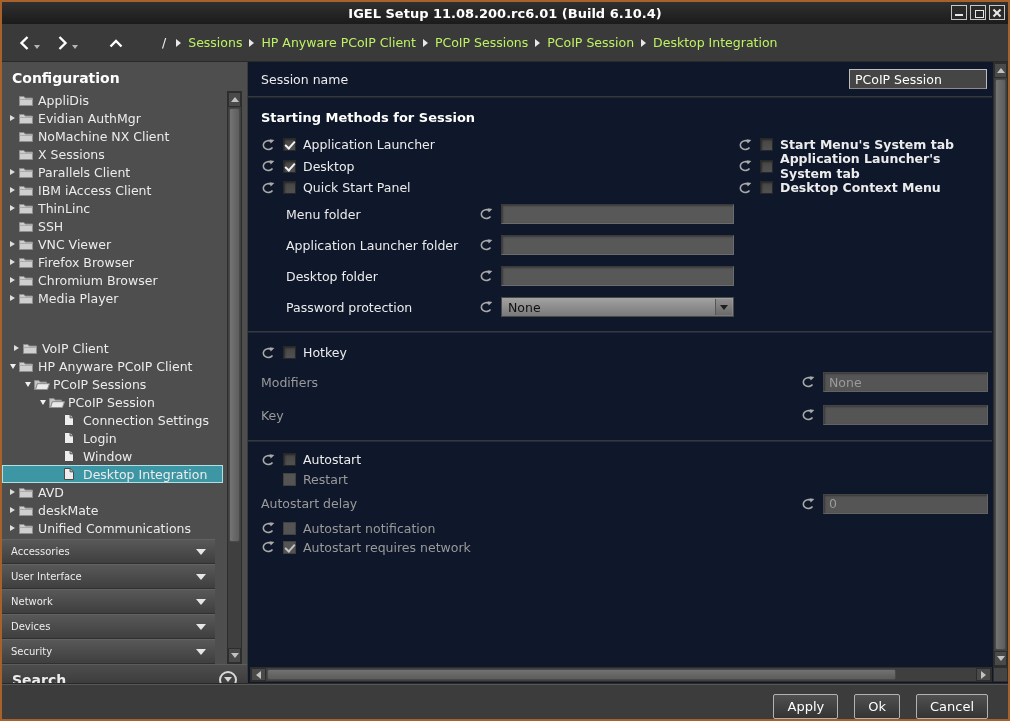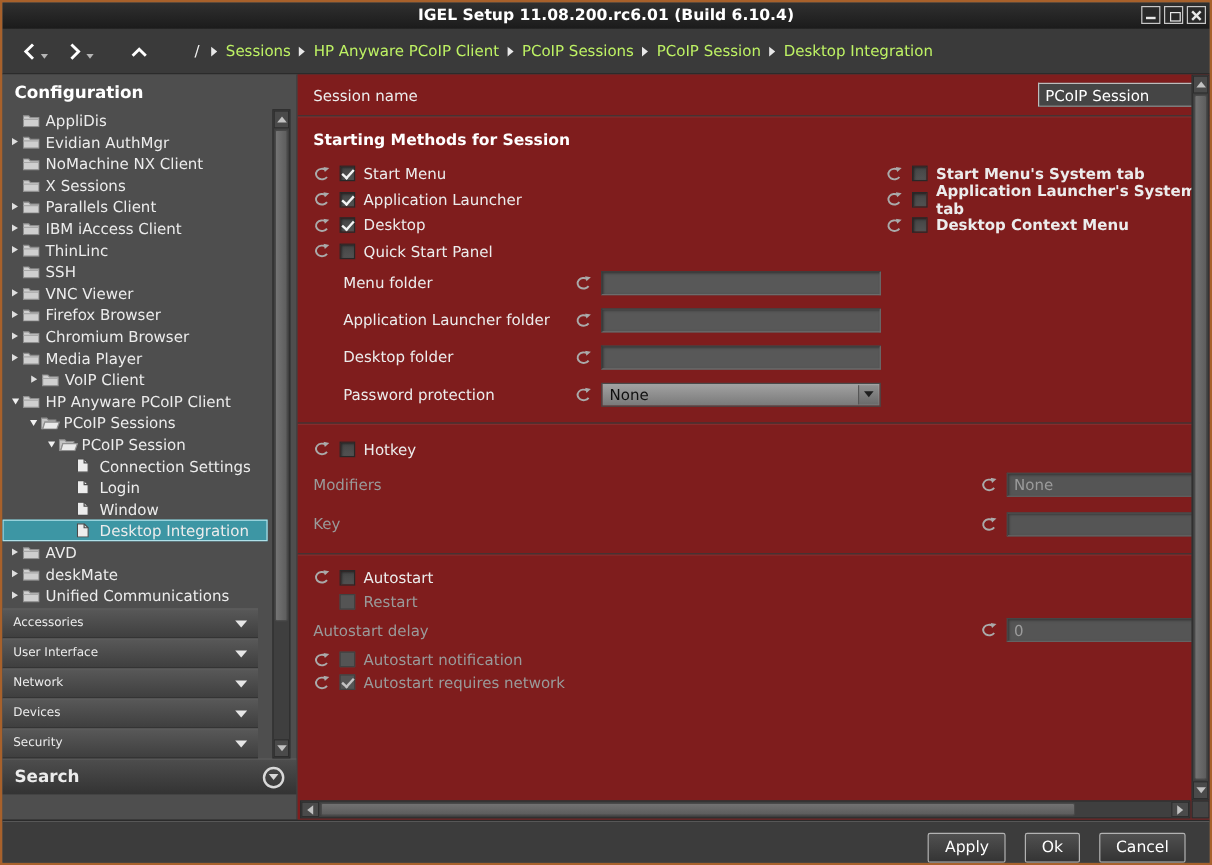--- a/index.html
+++ b/index.html
@@ -67,21 +67,21 @@
   .main .vscroll { right: 0; top: 0; bottom: 16px; width: 15px; }
   .main .vscroll .thumb { top: 16px; bottom: 16px; height: auto; }
   .hscroll { position: absolute; left: 2px; right: 16px; bottom: 1px; height: 15px; background: #3f3f3f; border: 1px solid #2d2d2d; }
   .hscroll .sbtn { position: absolute; top: 0; bottom: 0; width: 15px; background: #4a4a4a; border: 1px solid #2d2d2d; display: flex; align-items: center; justify-content: center; cursor: pointer; }
   .hscroll .sbtn.left { left: 0; }
   .hscroll .sbtn.right { right: 0; }
   .hscroll .thumb { position: absolute; left: 16px; top: 1px; bottom: 1px; width: 85%; background: linear-gradient(#717171, #5c5c5c); border: 1px solid #494949; border-radius: 2px; cursor: grab; }
   .scroll-corner { position: absolute; right: 0; bottom: 1px; width: 15px; height: 15px; background: #454545; border: 1px solid #2d2d2d; }
 
   
-  .main { flex: 1; position: relative; background: #7f1d1d; min-width: 0; overflow: hidden; }
+  .main { flex: 1; position: relative; background: #0f172a; min-width: 0; padding-right: 16px; overflow: hidden; }
   .session-row { height: 35px; display: flex; align-items: center; justify-content: space-between; padding: 0 5px 0 13px; border-bottom: 1px solid #383838; box-shadow: 0 1px 0 rgba(255,255,255,0.07); }
   .label { color: #ececec; }
   .label.dim { color: #9a9a9a; }
   .text-input { height: 20px; background: #585858; border: 1px solid #6c6c6c; border-top-color: #3a3a3a; border-left-color: #3a3a3a; color: #fff; font-size: 12.5px; padding: 0 5px; font-family: inherit; box-shadow: inset 1px 1px 2px rgba(0,0,0,0.35); }
   .session-input { width: 138px; background: #454545; border: 1px solid #bdbdbd; border-bottom-color: #8c8c8c; box-shadow: none; }
   .disabled-input { background: #555; color: #9b9b9b; border-color: #636363; border-top-color: #454545; border-left-color: #454545; }
   .section-title { font-weight: bold; font-size: 13px; color: #fff; padding: 13px 0 9px 13px; }
 
   .check-cols { display: flex; }
   .check-col.left { width: 490px; flex: none; }
@@ -299,21 +299,21 @@
                 <span class="tri tri-right"></span>
               </span>
               <span class="tree-icon">
                 <svg width="14" height="11" viewBox="0 0 14 11">
                   <path d="M0.5 1.5 h4.4 l1.4 1.6 h7.2 v7.4 H0.5 Z" fill="#cfcfcf" stroke="#8f8f8f"></path>
                   <path d="M0.5 4.4 h13" stroke="#a8a8a8" fill="none"></path>
                 </svg>
               </span>
               <span class="tree-label">Media Player</span>
             </div>
-            <div class="tree-row" style="padding-left: 20px;">
+            <div class="tree-row" style="padding-left: 8px; margin-top: 32px;">
               <span class="tree-arrow">
                 <span class="tri tri-right"></span>
               </span>
               <span class="tree-icon">
                 <svg width="14" height="11" viewBox="0 0 14 11">
                   <path d="M0.5 1.5 h4.4 l1.4 1.6 h7.2 v7.4 H0.5 Z" fill="#cfcfcf" stroke="#8f8f8f"></path>
                   <path d="M0.5 4.4 h13" stroke="#a8a8a8" fill="none"></path>
                 </svg>
               </span>
               <span class="tree-label">VoIP Client</span>
@@ -476,30 +476,20 @@
 
       <div class="session-row">
         <span class="label">Session name</span>
         <input class="text-input session-input" value="PCoIP Session" style="">
       </div>
 
       <div class="section-title">Starting Methods for Session</div>
 
       <div class="check-cols">
         <div class="check-col left">
-            <div class="check-row">
-              <span class="reset">
-                <svg width="14" height="12" viewBox="0 0 14 12">
-                  <path d="M11.5 8.5 A5 4.4 0 1 1 10.4 2.6" fill="none" stroke="#aaaaaa" stroke-width="1.6"></path>
-                  <path d="M8.6 0.2 L13.4 1.1 L9.7 4.4 Z" fill="#aaaaaa"></path>
-                </svg>
-              </span>
-              <span class="checkbox checked"></span>
-              <span class="label">Start Menu</span>
-            </div>
             <div class="check-row">
               <span class="reset">
                 <svg width="14" height="12" viewBox="0 0 14 12">
                   <path d="M11.5 8.5 A5 4.4 0 1 1 10.4 2.6" fill="none" stroke="#aaaaaa" stroke-width="1.6"></path>
                   <path d="M8.6 0.2 L13.4 1.1 L9.7 4.4 Z" fill="#aaaaaa"></path>
                 </svg>
               </span>
               <span class="checkbox checked"></span>
               <span class="label">Application Launcher</span>
             </div>

